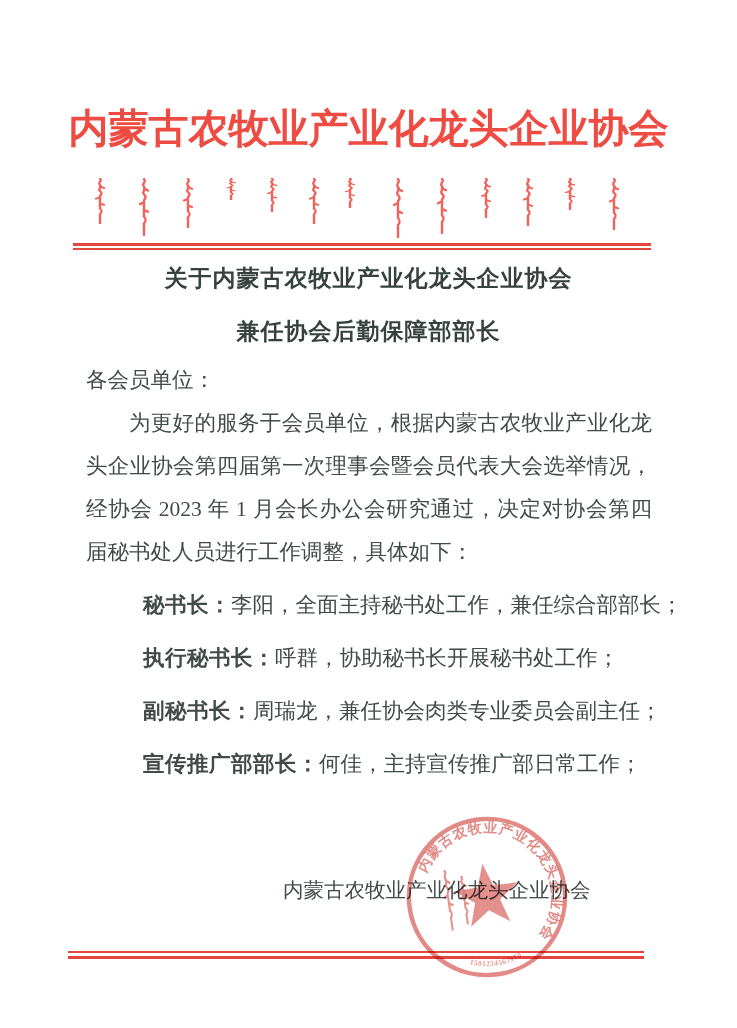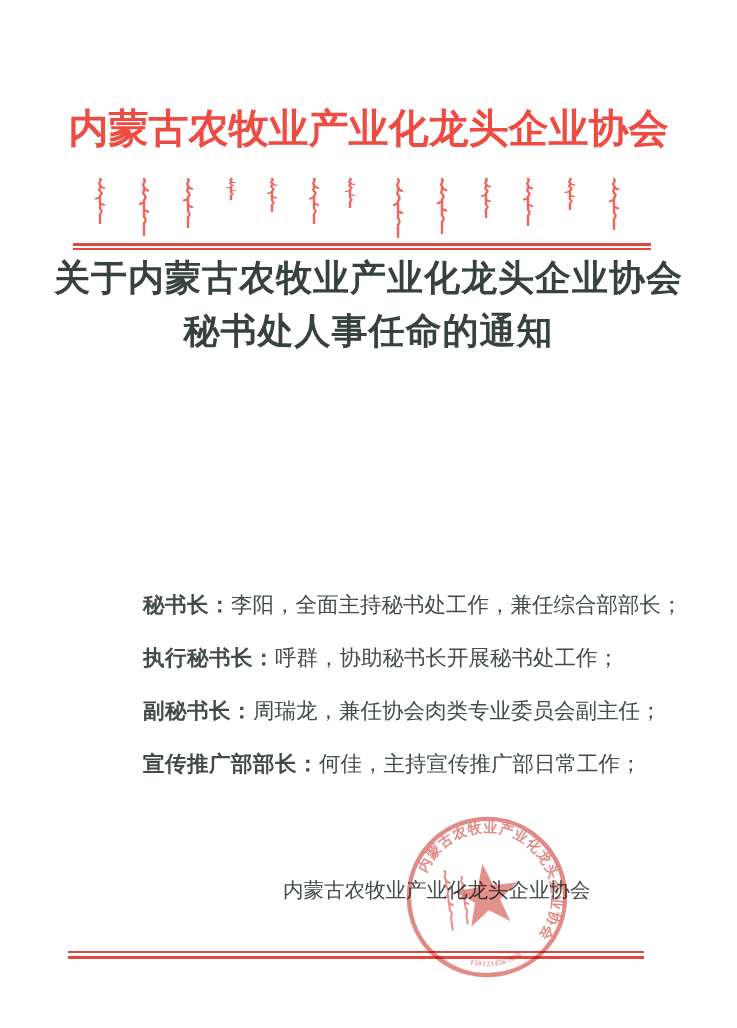--- a/index.html
+++ b/index.html
@@ -29,21 +29,21 @@
     position:absolute;top:243px;left:73px;width:578px;height:7px;
     border-top:3px solid #e2463f;
     border-bottom:2px solid #e2463f;
     box-sizing:border-box;
   }
   
   .doc-title{
     position:absolute;top:252px;left:0;right:0;
     text-align:center;
     font-weight:700;
-    font-size:36px;line-height:53px;
+    font-size:23px;line-height:53px;
     color:#37413e;
     letter-spacing:1px;
   }
   
   .body-block{
     position:absolute;top:359px;left:86px;width:566px;
     font-size:21.5px;line-height:43px;
     color:#424b48;
     text-align:justify;
   }
@@ -115,23 +115,27 @@
     <use href="#mglyph" x="394" y="2" width="14" height="40"></use>
     <use href="#mglyph" x="436" y="2" width="14" height="48"></use>
     <use href="#mglyph" x="478" y="2" width="14" height="32"></use>
     <use href="#mglyph" x="522" y="2" width="14" height="52"></use>
   </svg>
 
   <div class="rule-top"></div>
 
   <div class="doc-title">
     <div>关于内蒙古农牧业产业化龙头企业协会</div>
-    <div>秘书处人事任命的通知</div>
+    <div>兼任协会后勤保障部部长</div>
   </div>
 
+  <div class="body-block">
+    <p>各会员单位：</p>
+    <p class="indent">为更好的服务于会员单位，根据内蒙古农牧业产业化龙头企业协会第四届第一次理事会暨会员代表大会选举情况，经协会 2023 年 1 月会长办公会研究通过，决定对协会第四届秘书处人员进行工作调整，具体如下：</p>
+  </div>
 
   <div class="list-block">
     <p><span class="role">秘书长：</span><span>李阳，全面主持秘书处工作，兼任综合部部长；</span></p>
     <p><span class="role">执行秘书长：</span><span>呼群，协助秘书长开展秘书处工作；</span></p>
     <p><span class="role">副秘书长：</span><span>周瑞龙，兼任协会肉类专业委员会副主任；</span></p>
     <p><span class="role">宣传推广部部长：</span><span>何佳，主持宣传推广部日常工作；</span></p>
   </div>
 
   <div class="sig-org">内蒙古农牧业产业化龙头企业协会</div>
 

